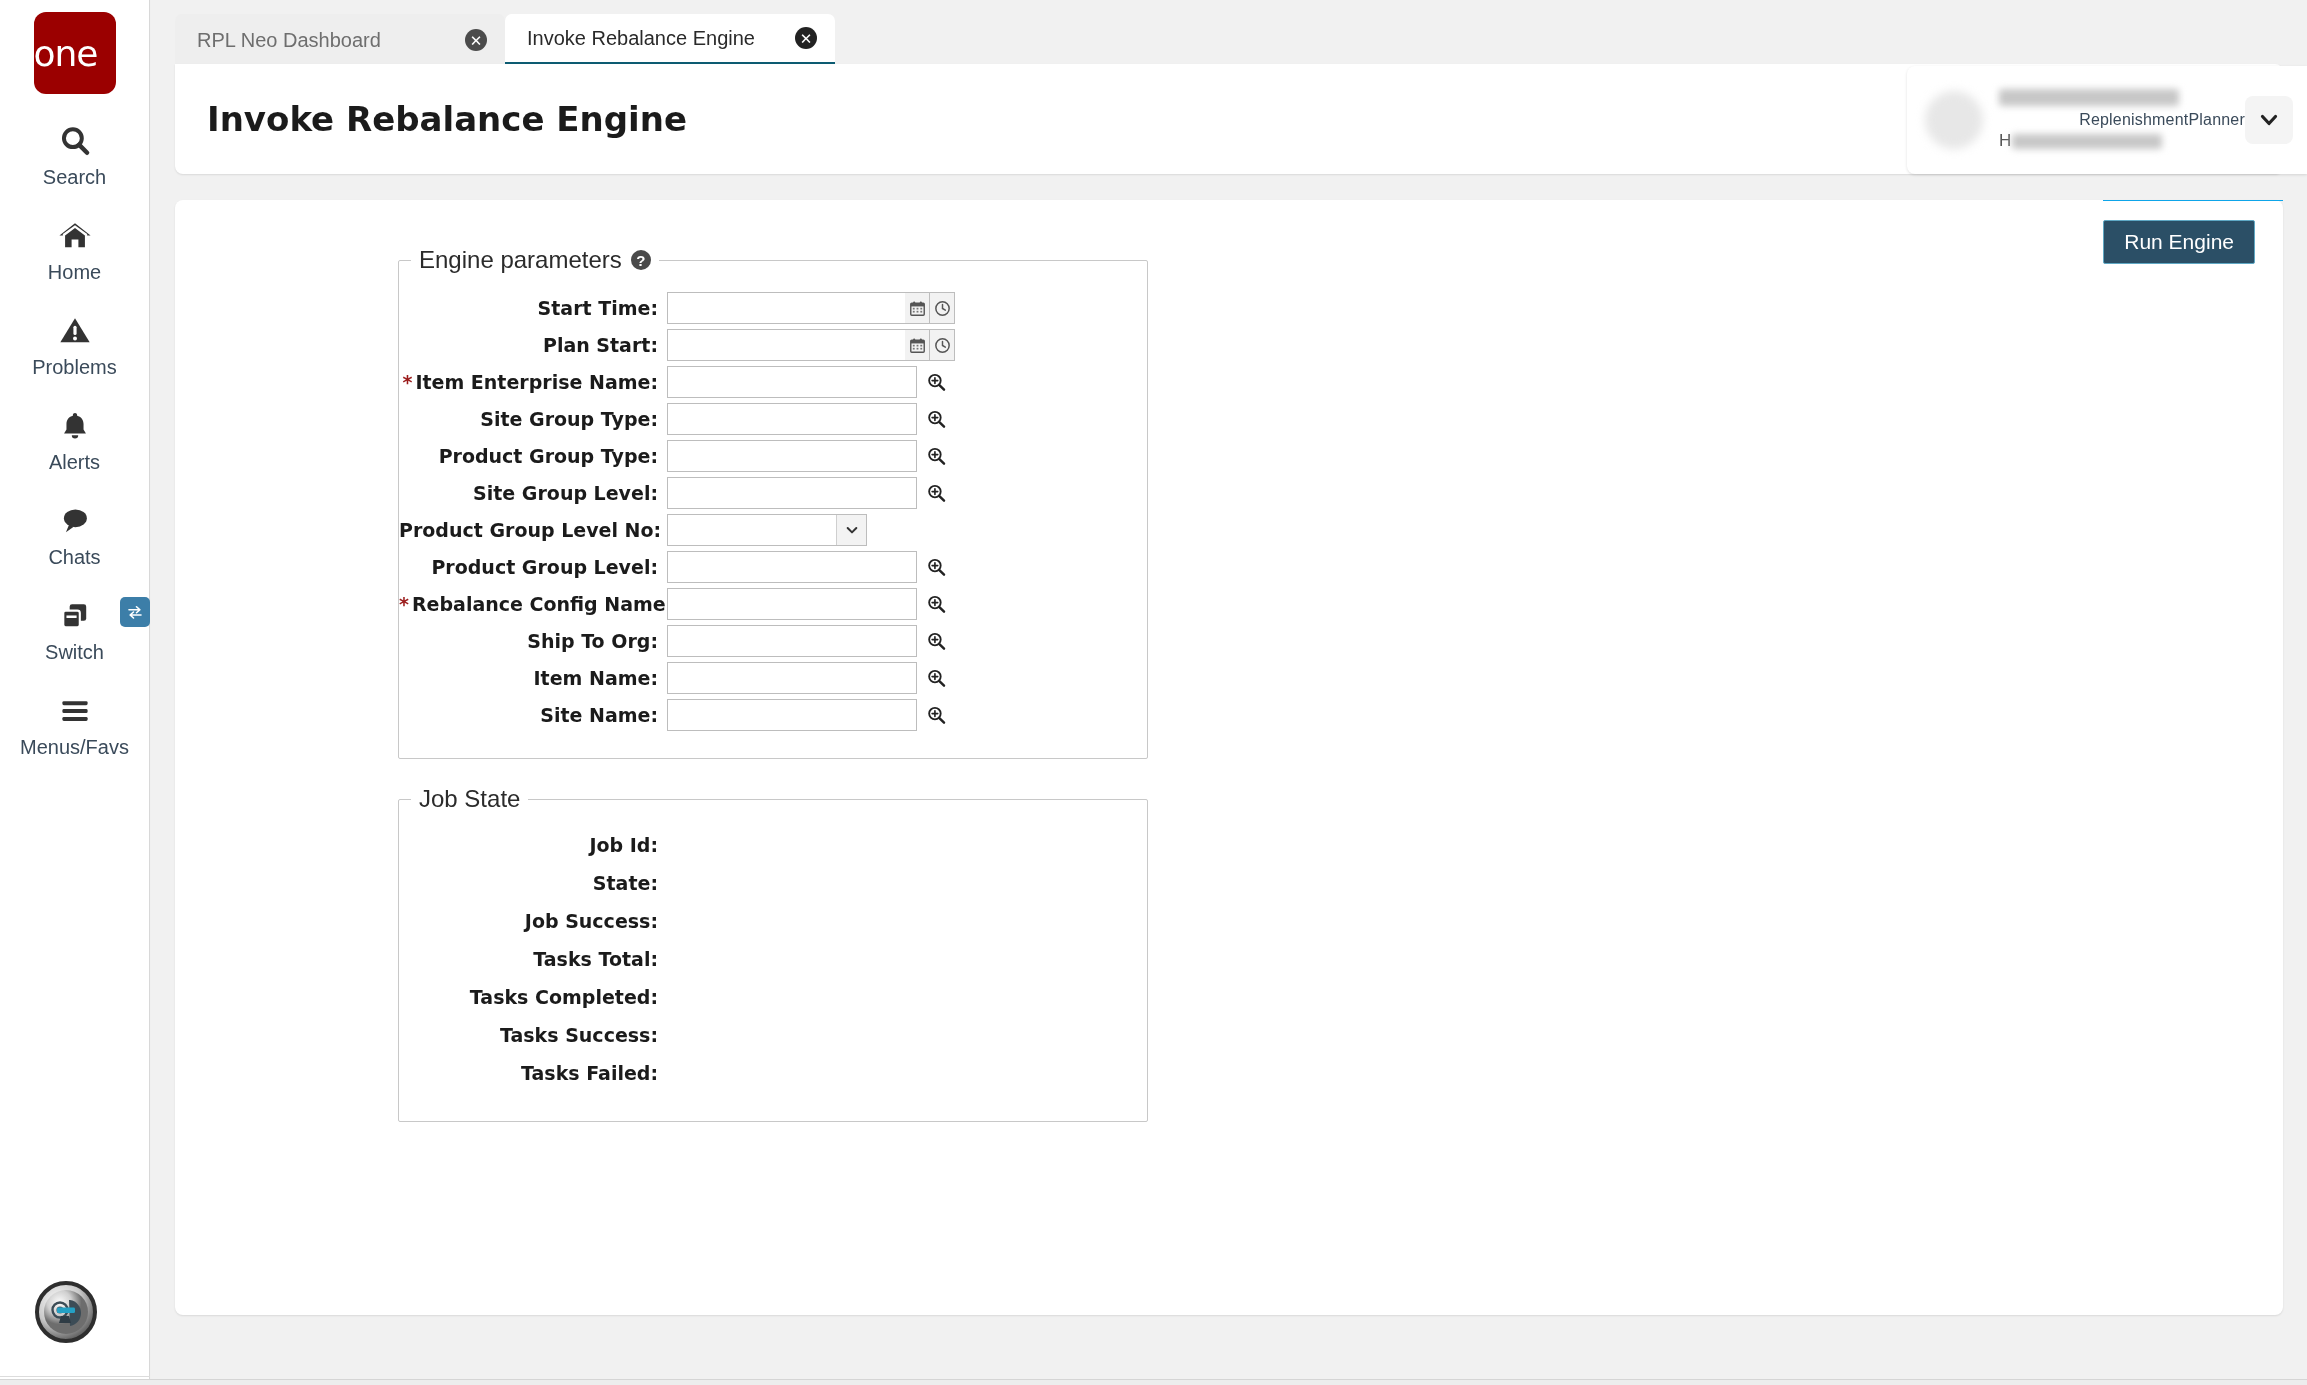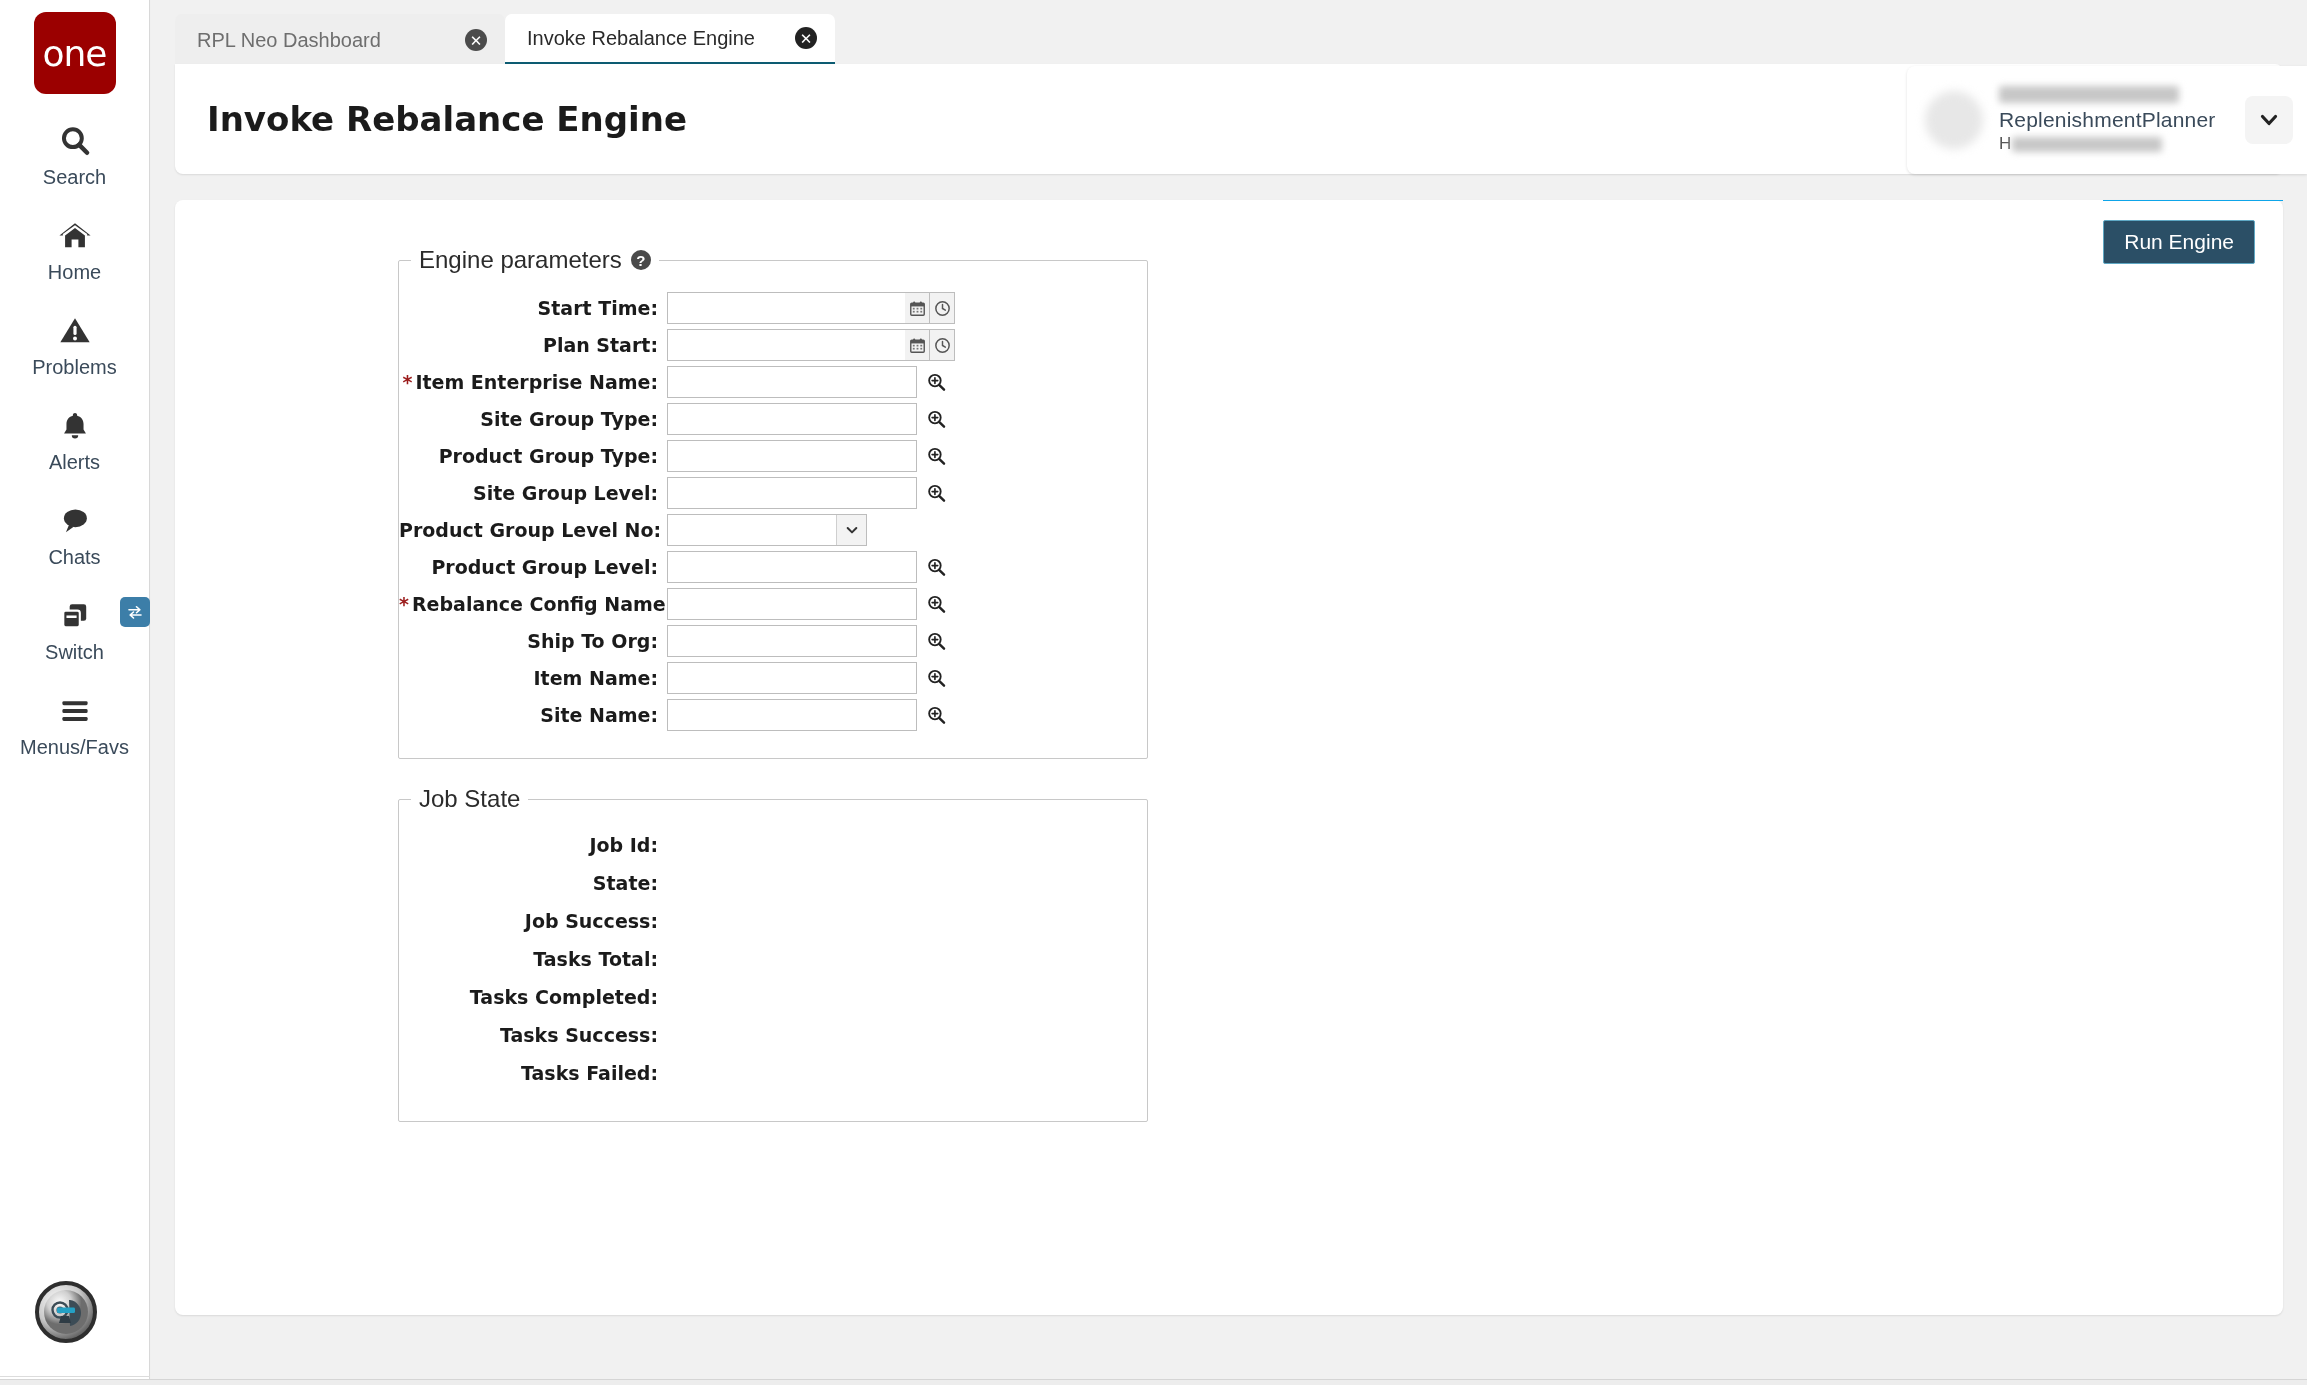--- a/index.html
+++ b/index.html
@@ -13,21 +13,21 @@
 
   
   #left-rail {
     position: absolute; left: 0; top: 0; width: 150px; height: 1385px;
     background: #ffffff; border-right: 1px solid #d8d8d8;
     display: flex; flex-direction: column; align-items: center;
   }
   #logo {
     width: 82px; height: 82px; margin-top: 12px;
     background: #9b0000; border-radius: 12px;
-    display: flex; align-items: center; justify-content: center;
+    display: flex; align-items: center; 
     color: #fff; font-size: 36px; letter-spacing: -1px;
     font-family: "DejaVu Sans", sans-serif;
   }
   .rail-item {
     width: 124px; margin-top: 26px;
     display: flex; flex-direction: column; align-items: center;
     cursor: pointer; position: relative;
   }
   .rail-item .ricon { height: 42px; display:flex; align-items:center; justify-content:center; }
   .rail-item .rlabel {
@@ -116,21 +116,21 @@
   #user-avatar {
     width: 58px; height: 58px; border-radius: 50%;
     background: #e7e7e7; filter: blur(5px); flex: 0 0 auto;
   }
   #user-text { margin-left: 16px; flex: 1; }
   .blurred-line {
     height: 17px; border-radius: 3px; background: #c7c7c7;
     filter: blur(3.5px); margin-bottom: 5px;
   }
   #user-name-blur { width: 180px; }
-  #user-role { font-size: 21px; color: #3a4a5a; letter-spacing: .2px; }
+  #user-role { font-size: 16px; color: #3a4a5a; letter-spacing: .2px; text-align: right; }
   #user-email-row { display: flex; align-items: center; margin-top: 2px; }
   #user-email-initial { font-size: 17px; color: #555; }
   #user-email-blur { width: 150px; height: 15px; margin-left: 1px; margin-bottom: 0; }
   #user-chip-caret {
     width: 48px; height: 48px; border-radius: 8px; background: #f4f4f4;
     display: flex; align-items: center; justify-content: center;
     margin-right: 14px; cursor: pointer; flex: 0 0 auto;
   }
 
   

